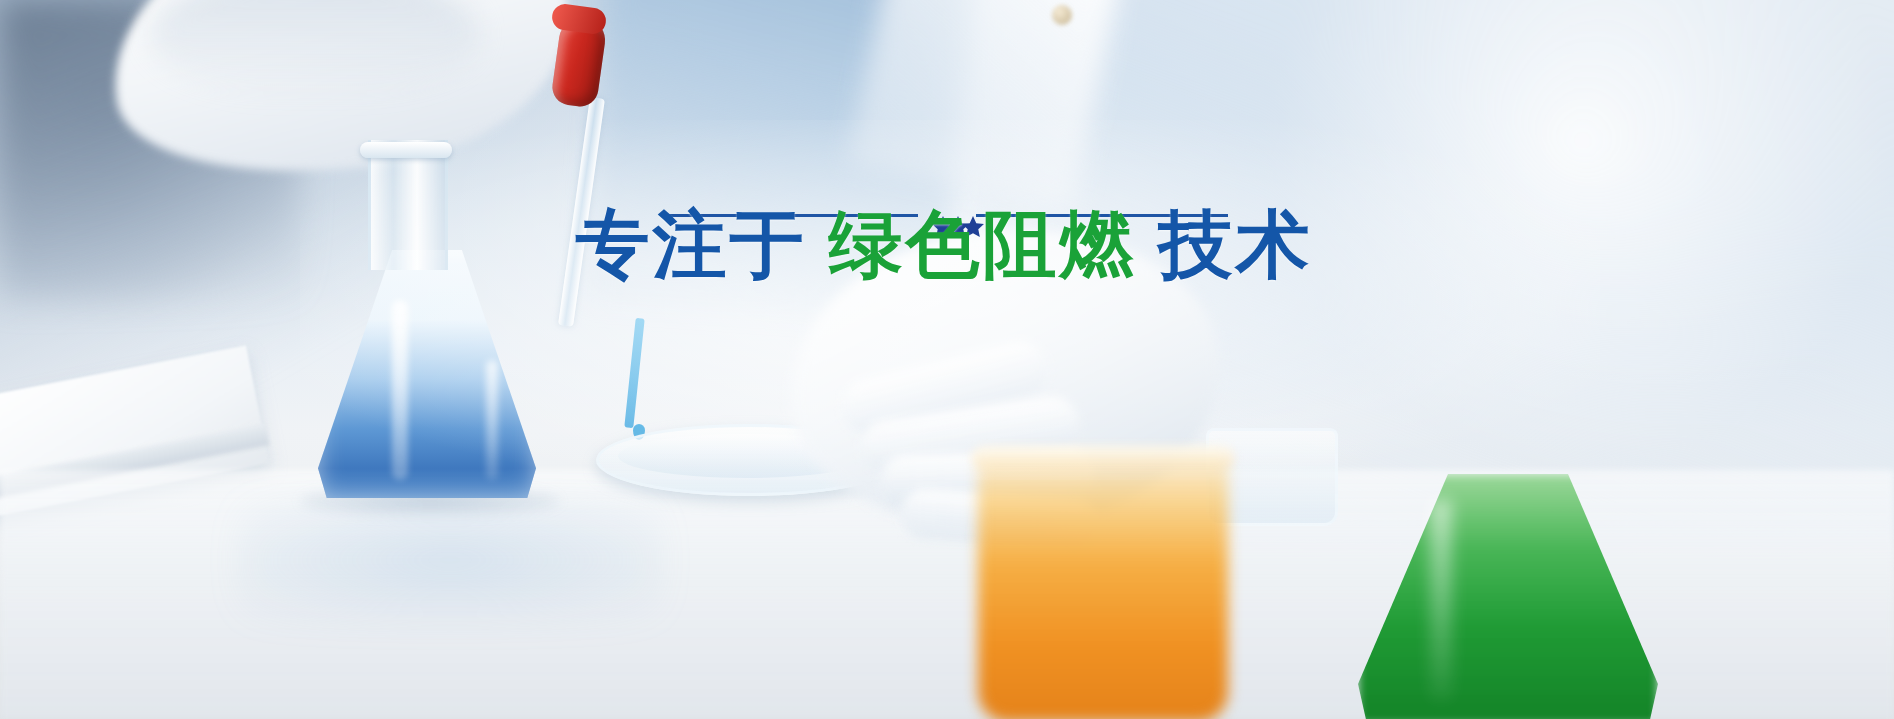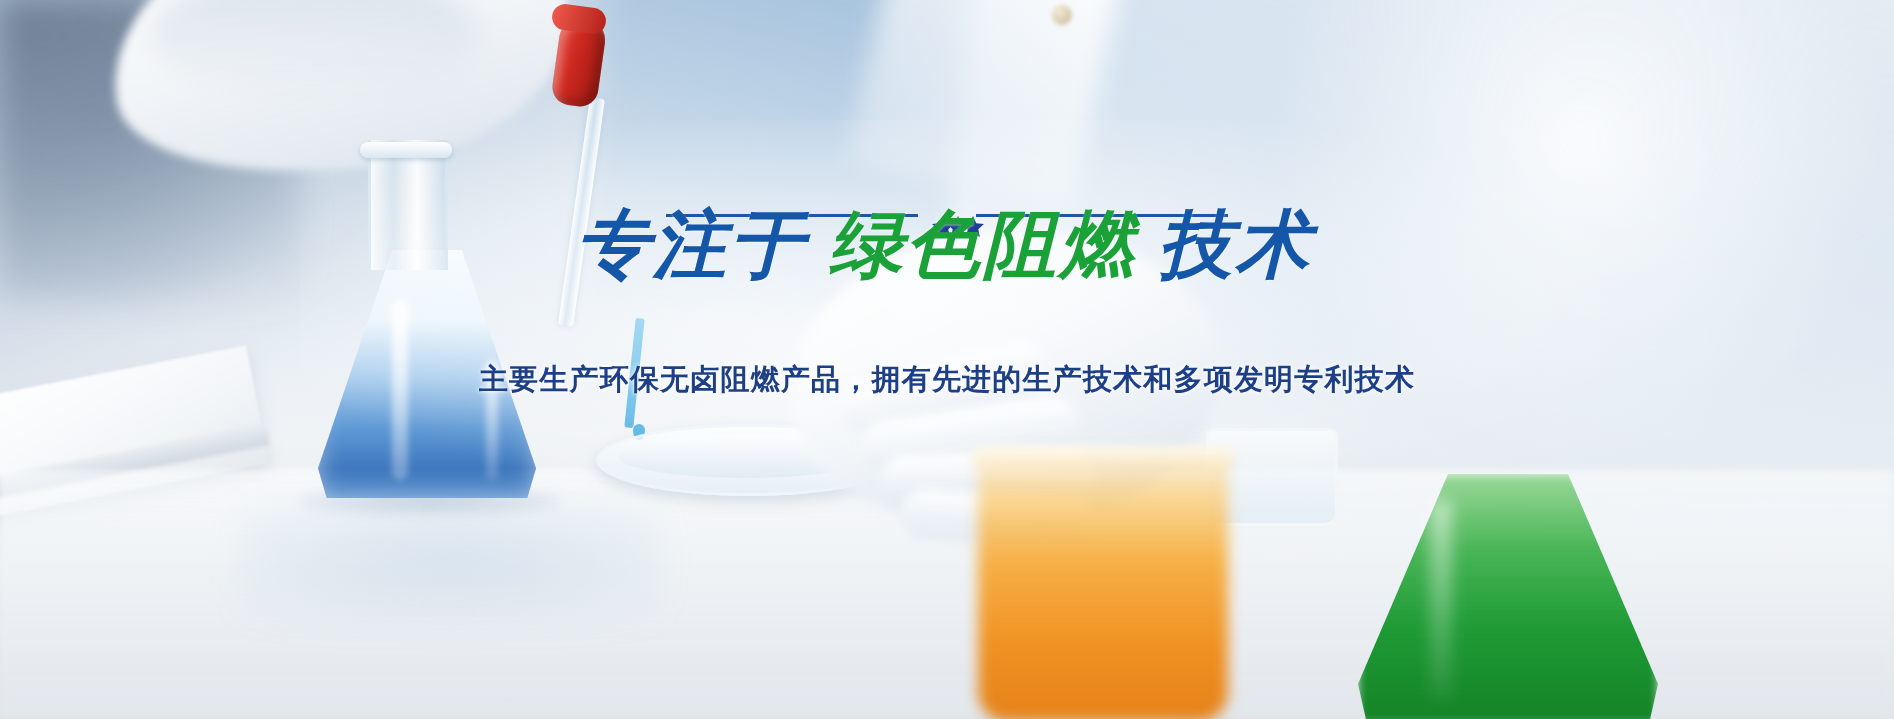--- a/index.html
+++ b/index.html
@@ -400,21 +400,20 @@
     top: 198px;
     left: 0; right: 6px;
     text-align: center;
     font-family: "DejaVu Sans", "Liberation Sans", sans-serif;
     font-weight: bold;
     font-size: 74px;
     line-height: 92px;
     letter-spacing: 3px;
     white-space: nowrap;
     text-shadow: 0 1px 2px rgba(255,255,255,0.55);
-    font-style: italic;
   }
   .hl-blue  { color: #1456a8; }
   .hl-green { color: #1aa238; }
   .hl-gap   { display: inline-block; width: 22px; }
 
   .subtitle-en {
     position: absolute;
     top: 288px;
     left: 0; right: 0;
     text-align: center;
@@ -513,16 +512,15 @@
         </span>
       </span>
       <span class="rule rule-right"></span>
     </div>
 
     <div class="headline">
       <span class="hl-blue">专注于</span><span class="hl-gap"></span><span class="hl-green">绿色阻燃</span><span class="hl-gap"></span><span class="hl-blue">技术</span>
     </div>
 
 
-    <div class="tagline-cn">主要生产环保无卤阻燃产品，拥有先进的生产技术和多项发明专利技术</div>
 
   </div>
 </div>
 
 </body></html>

